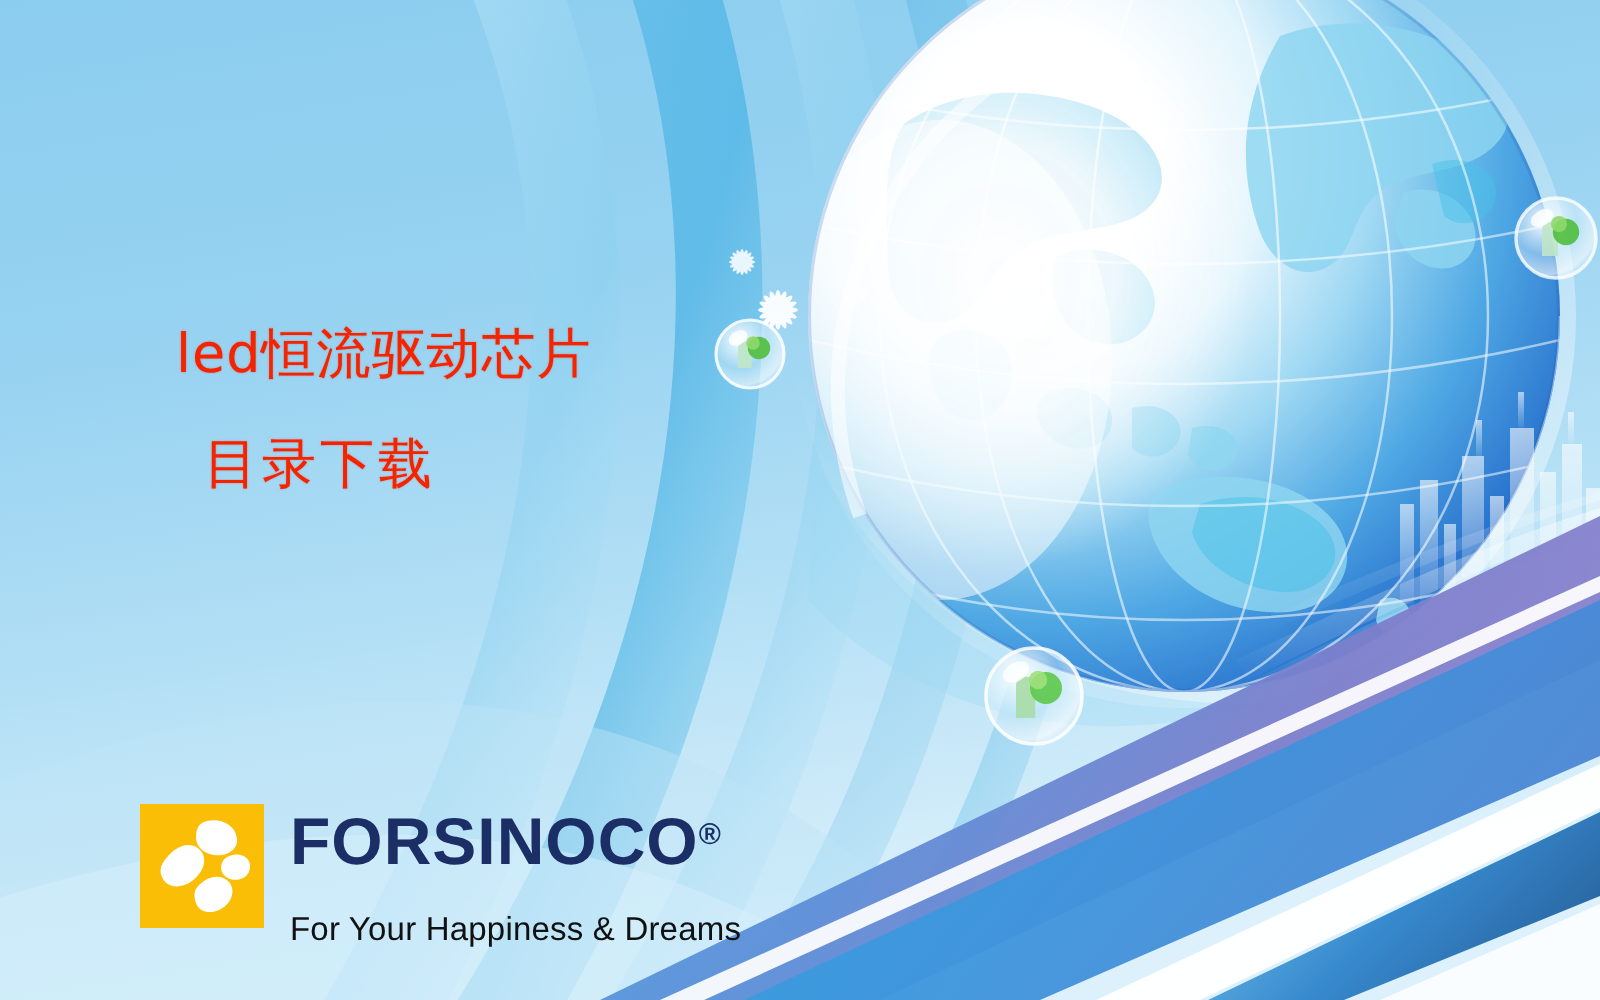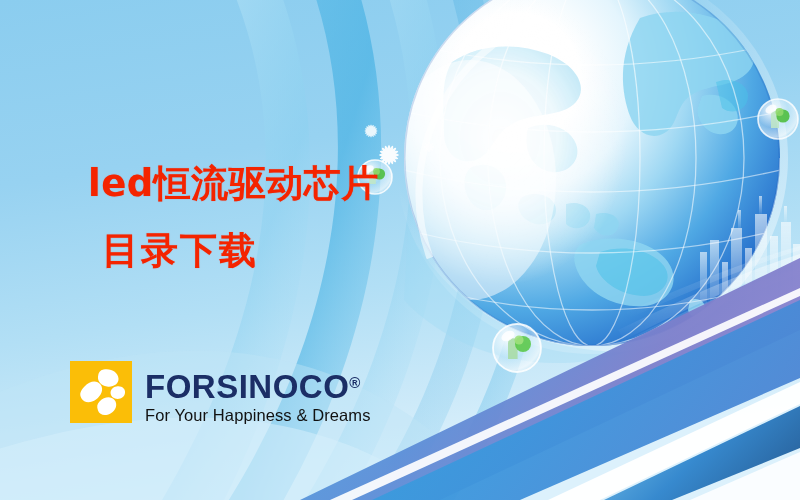--- a/index.html
+++ b/index.html
@@ -26,37 +26,37 @@
     left: 88px;
     top: 162px;
     color: #F42400;
     font-family: "DejaVu Sans", "Liberation Sans", sans-serif;
     line-height: 1.18;
     white-space: nowrap;
     text-shadow: 0 0 1px rgba(244,36,0,.45);
   }
   #headline .ln {
     display: block;
-    font-size: 37px;
-    font-weight: 700;
+    font-size: 27px;
+    font-weight: 400;
     letter-spacing: 0.5px;
   }
   #headline .ln2 {
     padding-left: 14px;
     letter-spacing: 2px;
     margin-top: 23px;
   }
 
   
   #logo {
     position: absolute;
     left: 70px;
-    top: 361px;
+    top: 402px;
     display: flex;
-    align-items: flex-end;
+    align-items: flex-start;
   }
   #logo-mark {
     width: 62px;
     height: 62px;
     background: #FBBE07;
     flex: 0 0 auto;
   }
   #logo-mark svg { display: block; }
   #logo-text {
     margin-left: 13px;
@@ -75,21 +75,21 @@
   #wordmark .reg {
     font-size: 15px;
     vertical-align: 10px;
     font-weight: bold;
   }
   #tagline {
     font-family: "Liberation Sans", sans-serif;
     font-size: 16.5px;
     color: #111111;
     line-height: 1;
-    margin-top: 4px;
+    margin-top: 20px;
     letter-spacing: 0.1px;
     white-space: nowrap;
   }
 </style>
 </head>
 <body>
 
 <div id="stage">
 
   <div class="layer">

